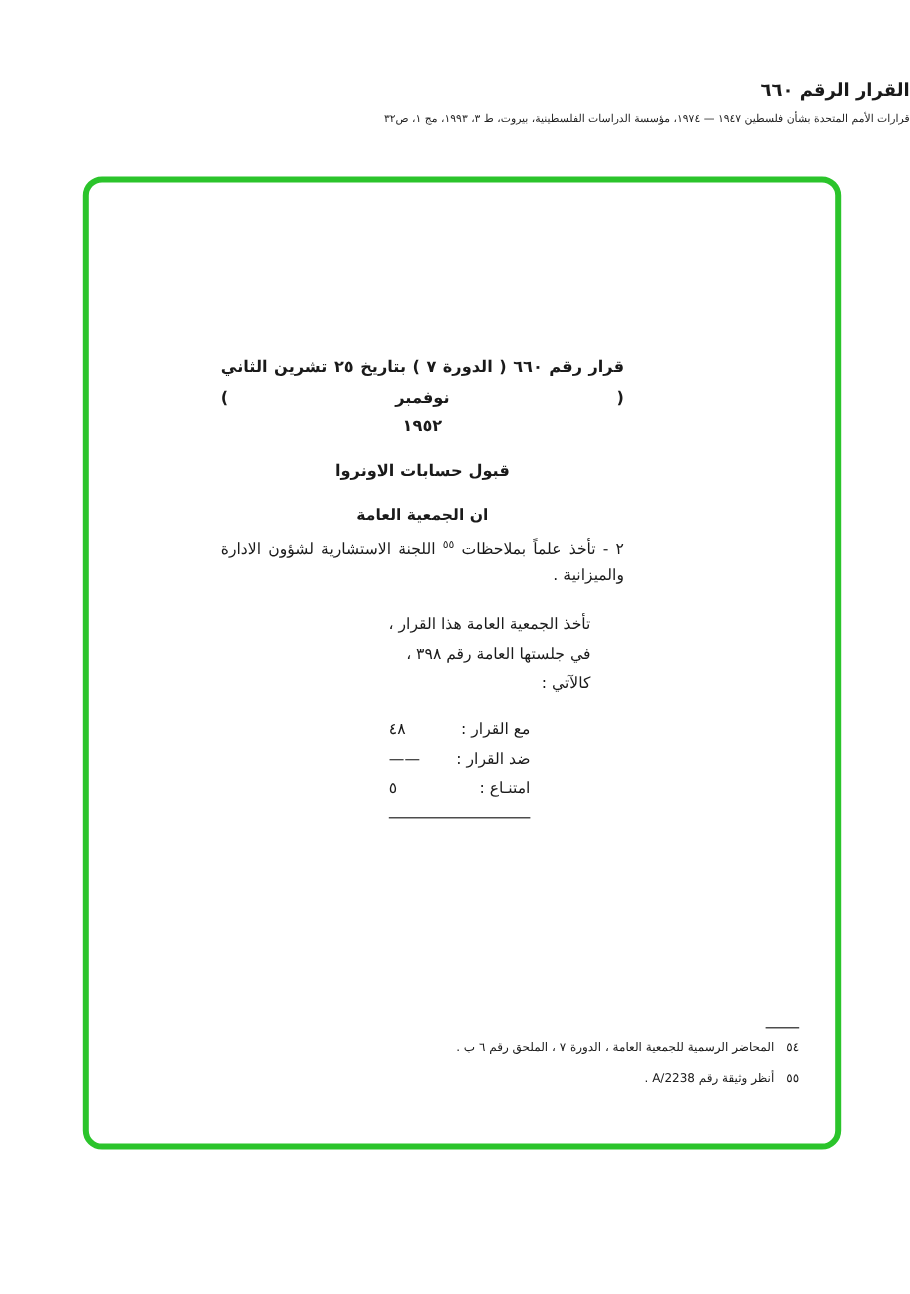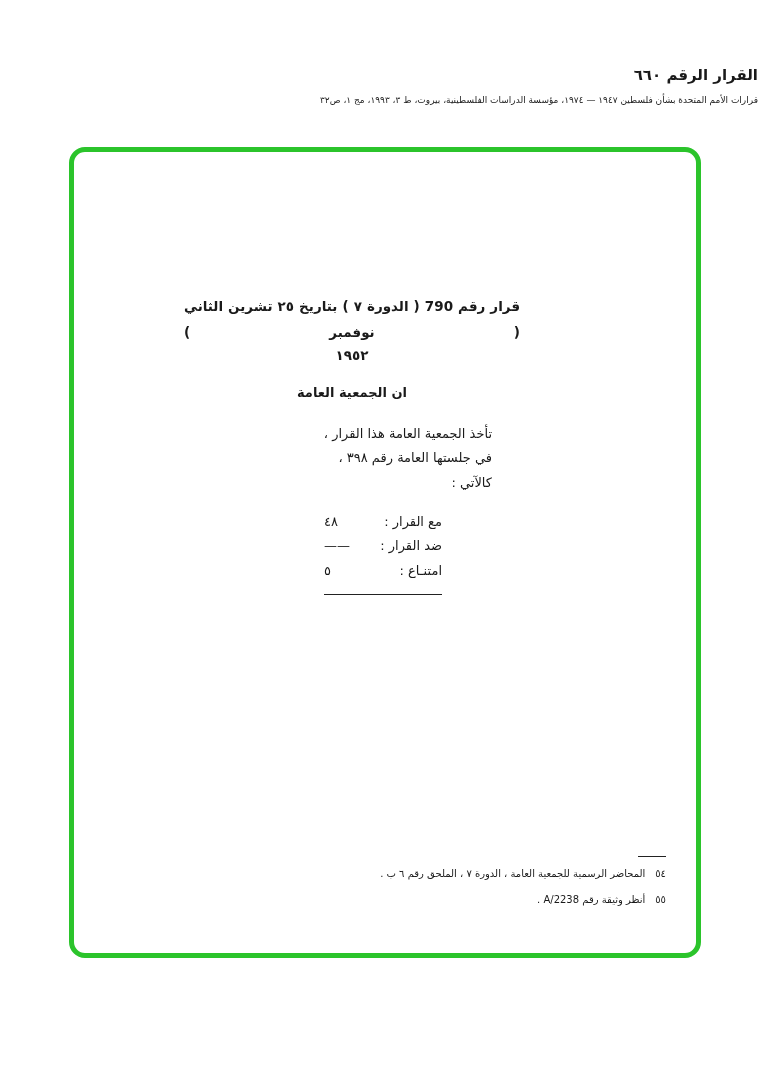--- a/index.html
+++ b/index.html
@@ -136,27 +136,33 @@
 
 <div class="page-header">
   <div class="header-title">القرار الرقم ٦٦٠</div>
   <div class="header-source">قرارات الأمم المتحدة بشأن فلسطين ١٩٤٧ — ١٩٧٤، مؤسسة الدراسات الفلسطينية، بيروت، ط ٣، ١٩٩٣، مج ١، ص٣٢</div>
 </div>
 
 <div class="doc-box">
 
   <div class="doc-content">
 
-    <div class="doc-title-line1">قرار رقم 790 ( الدورة ٧ ) بتاريخ ٢٥ تشرين الثاني ( نوفمبر )</div>
+    <div class="doc-title-line1">قرار رقم ٦٦٠ ( الدورة ٧ ) بتاريخ ٢٥ تشرين الثاني ( نوفمبر )</div>
     <div class="doc-title-line2">١٩٥٢</div>
 
+    <div class="doc-subject">قبول حسابات الاونروا</div>
 
     <div class="doc-opening">ان الجمعية العامة</div>
 
 
+    <p class="doc-paragraph">
+      <span>٢ - تأخذ علماً بملاحظات</span>
+      <sup class="fn-ref">٥٥</sup>
+      <span>اللجنة الاستشارية لشؤون الادارة والميزانية .</span>
+    </p>
 
     <div class="adoption">
       <div>تأخذ الجمعية العامة هذا القرار ،</div>
       <div>في جلستها العامة رقم ٣٩٨ ،</div>
       <div>كالآتي :</div>
     </div>
 
     <div class="votes">
       <div class="vote-row">
         <span class="vote-label">مع القرار :</span>

